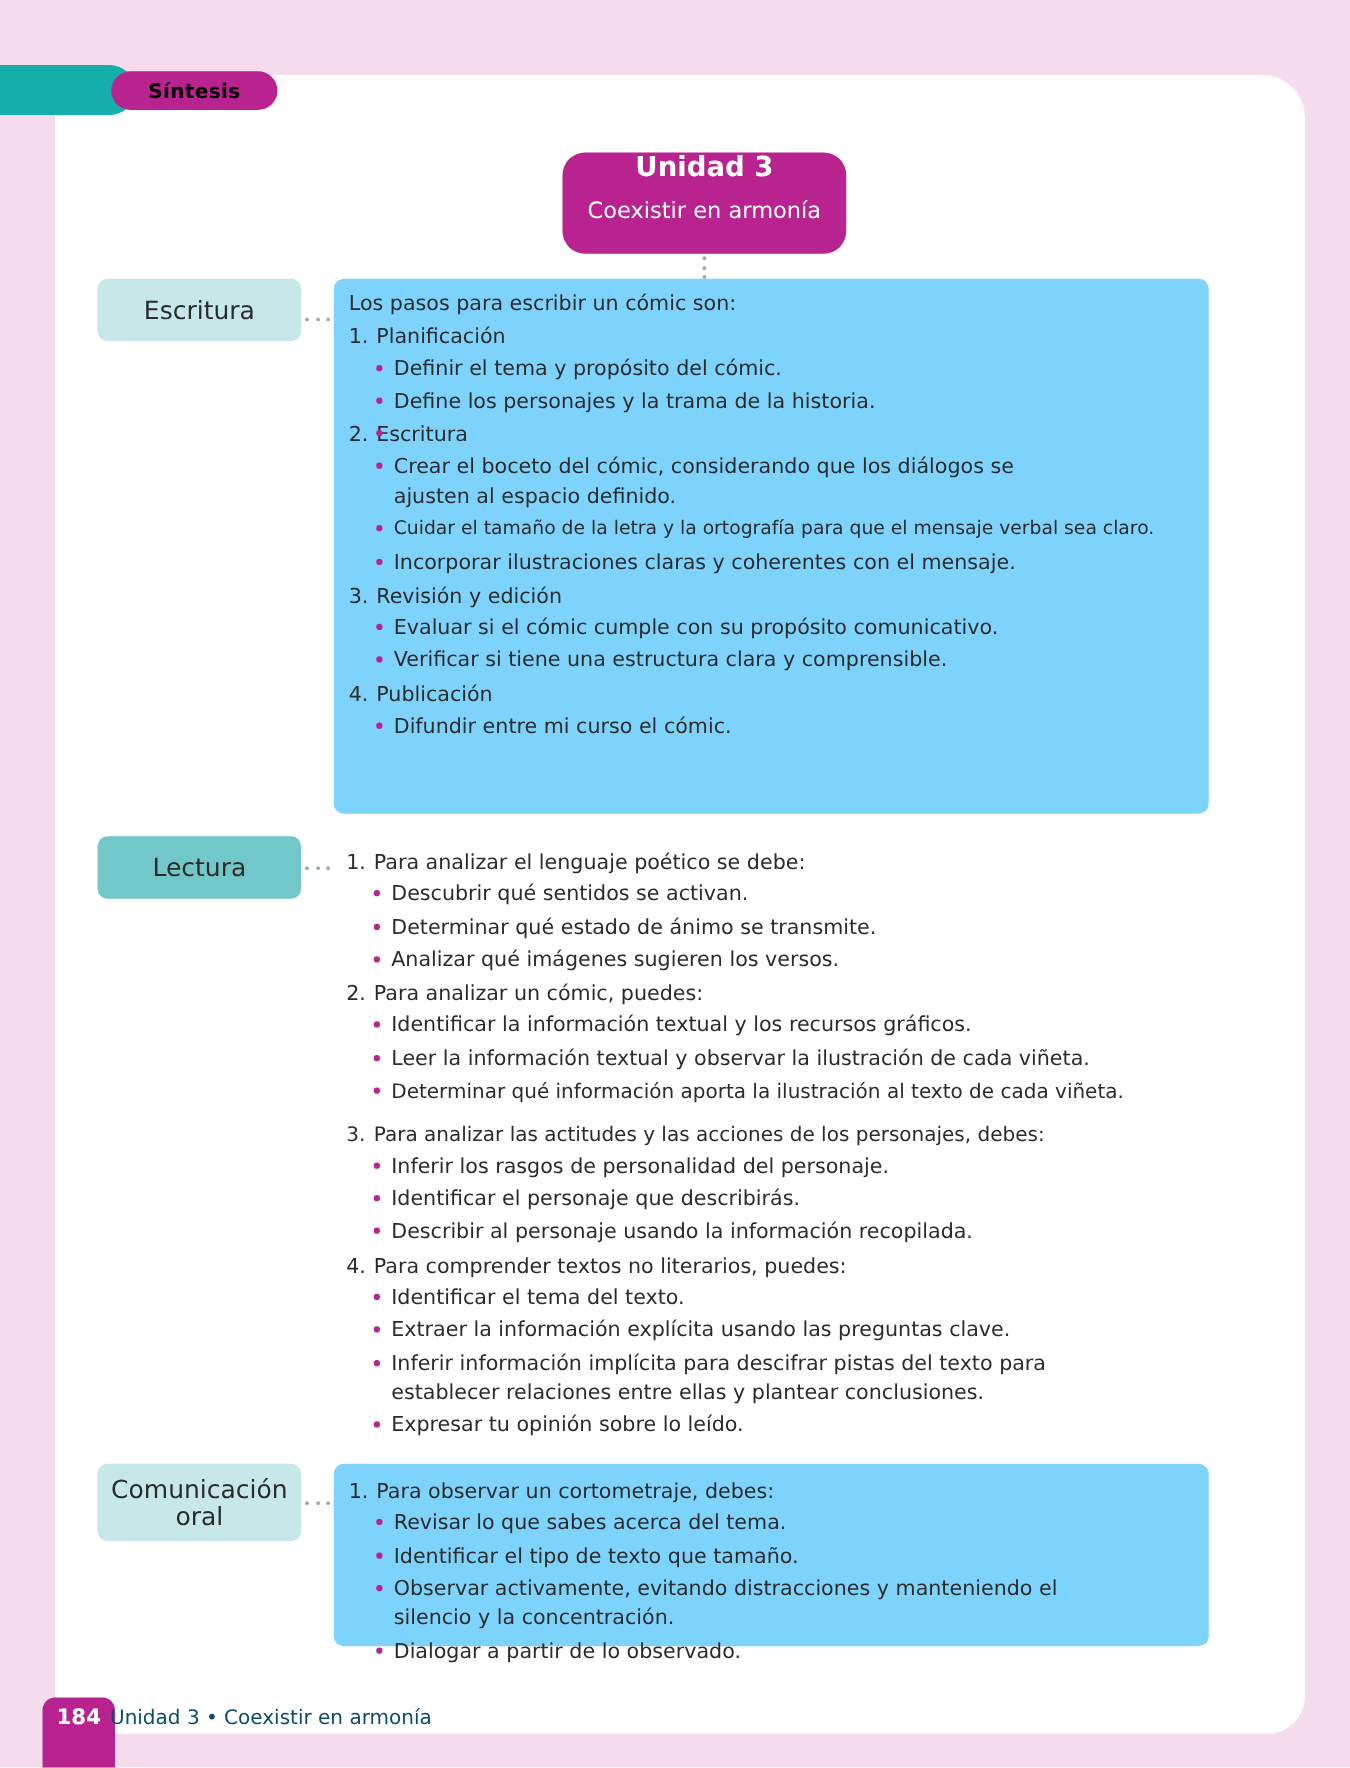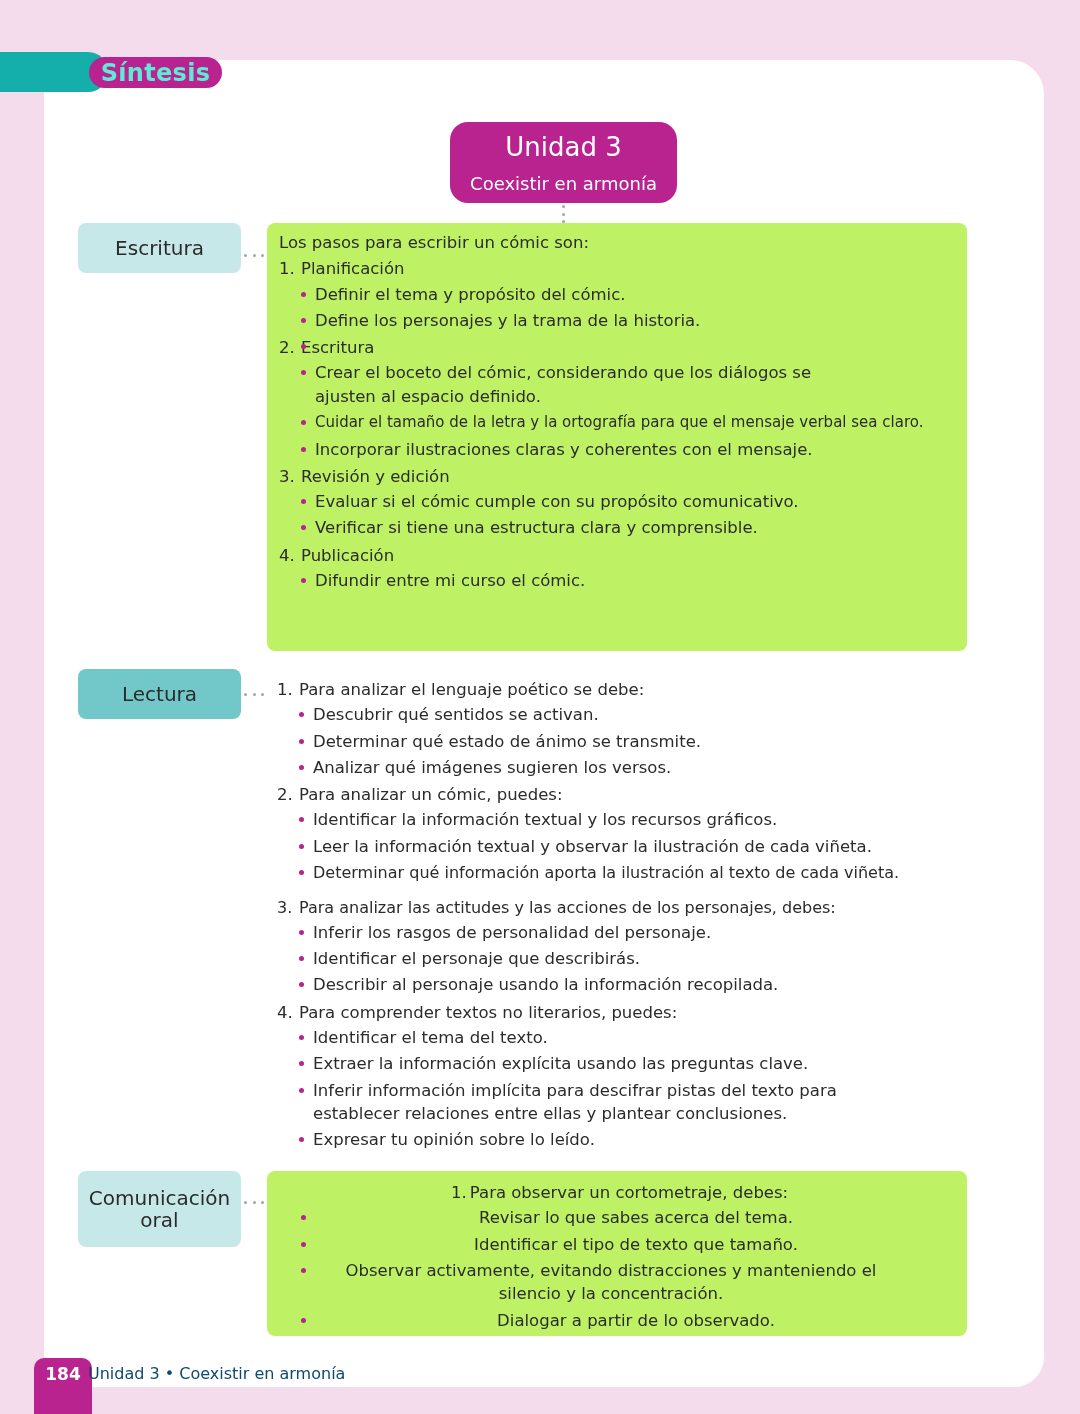--- a/index.html
+++ b/index.html
@@ -20,31 +20,31 @@
       position: absolute; left: 0; top: 52px;
       width: 108px; height: 40px;
       background: #14afab;
       border-radius: 0 24px 24px 0;
     }
     .synth-pill {
       position: absolute; left: 89px; top: 57px;
       width: 133px; height: 31px;
       background: #b8238f;
       border-radius: 16px;
-      color: #5eead4; font-weight: bold; font-size: 24px;
+      color: #000000; font-weight: bold; font-size: 16px;
       display: flex; align-items: center; justify-content: center;
       letter-spacing: 0.3px;
     }
     .unit-box {
       position: absolute; left: 450px; top: 122px;
       width: 227px; height: 81px;
       background: #b8238f; border-radius: 18px;
       color: #fff; text-align: center;
     }
-    .unit-box .u-title { font-size: 26px; font-weight: normal; margin-top: 10px; }
+    .unit-box .u-title { font-size: 22px; font-weight: bold; }
     .unit-box .u-sub { font-size: 18px; margin-top: 11px; }
     .vdots {
       position: absolute; left: 562px; top: 205px;
       width: 4px; height: 18px;
       display: flex; flex-direction: column; justify-content: space-between;
     }
     .vdots span { width: 3px; height: 3px; border-radius: 50%; background: #9aa; display: block; }
     .cat {
       position: absolute; left: 78px; width: 163px;
       border-radius: 8px;
@@ -57,21 +57,21 @@
       position: absolute; left: 244px; width: 20px; height: 4px;
       display: flex; justify-content: space-between; align-items: center;
     }
     .hdots span { width: 3px; height: 3px; border-radius: 50%; background: #9aa; display: block; }
     .panel {
       position: absolute; left: 267px; width: 700px;
       border-radius: 8px; box-sizing: border-box;
       padding: 9px 10px 0 10px;
       font-size: 16.5px;
     }
-    .panel.light { background: #bef264; padding-left: 12px; }
+    .panel.light { background: #7dd3fc; padding-left: 12px; }
     .panel.dark { background: #ffffff; }
     .intro { line-height: 26.3px; }
     .step { line-height: 26.3px; }
     .step .num { display: inline-block; width: 22px; }
     .bullet { position: relative; padding-left: 36px; line-height: 23.5px; margin-bottom: 2.8px; }
     .bullet .dot {
       position: absolute; left: 22px; top: 9px;
       width: 5px; height: 5px; border-radius: 50%;
       background: #b8238f;
     }
@@ -150,30 +150,30 @@
   <div class="bullet"><span class="dot"></span><span>Inferir los rasgos de personalidad del personaje.</span></div>
   <div class="bullet"><span class="dot"></span><span>Identificar el personaje que describirás.</span></div>
   <div class="bullet"><span class="dot"></span><span>Describir al personaje usando la información recopilada.</span></div>
   <div class="step"><span class="num">4.</span><span>Para comprender textos no literarios, puedes:</span></div>
   <div class="bullet"><span class="dot"></span><span>Identificar el tema del texto.</span></div>
   <div class="bullet"><span class="dot"></span><span>Extraer la información explícita usando las preguntas clave.</span></div>
   <div class="bullet" style="padding-right:30px;"><span class="dot"></span><span>Inferir información implícita para descifrar pistas del texto para establecer relaciones entre ellas y plantear conclusiones.</span></div>
   <div class="bullet"><span class="dot"></span><span>Expresar tu opinión sobre lo leído.</span></div>
 </div>
 
-<div class="cat light" style="top:1171px;height:76px;flex-direction:column;">
+<div class="cat light" style="top:1171px;height:62px;flex-direction:column;">
   <span>Comunicación</span>
   <span>oral</span>
 </div>
 <div class="hdots" style="top:1200px;">
     <span></span>
     <span></span>
     <span></span>
   </div>
-<div class="panel light" style="top:1171px;height:165px;padding-top:9px;text-align:center;">
+<div class="panel light" style="top:1171px;height:146px;padding-top:9px;">
   <div class="step"><span class="num">1.</span><span>Para observar un cortometraje, debes:</span></div>
   <div class="bullet"><span class="dot"></span><span>Revisar lo que sabes acerca del tema.</span></div>
   <div class="bullet"><span class="dot"></span><span>Identificar el tipo de texto que tamaño.</span></div>
   <div class="bullet" style="padding-right:50px;"><span class="dot"></span><span>Observar activamente, evitando distracciones y manteniendo el silencio y la concentración.</span></div>
   <div class="bullet"><span class="dot"></span><span>Dialogar a partir de lo observado.</span></div>
 </div>
 
 <div class="footer-num">184</div>
 <div class="footer-text">Unidad 3 • Coexistir en armonía</div>
 

